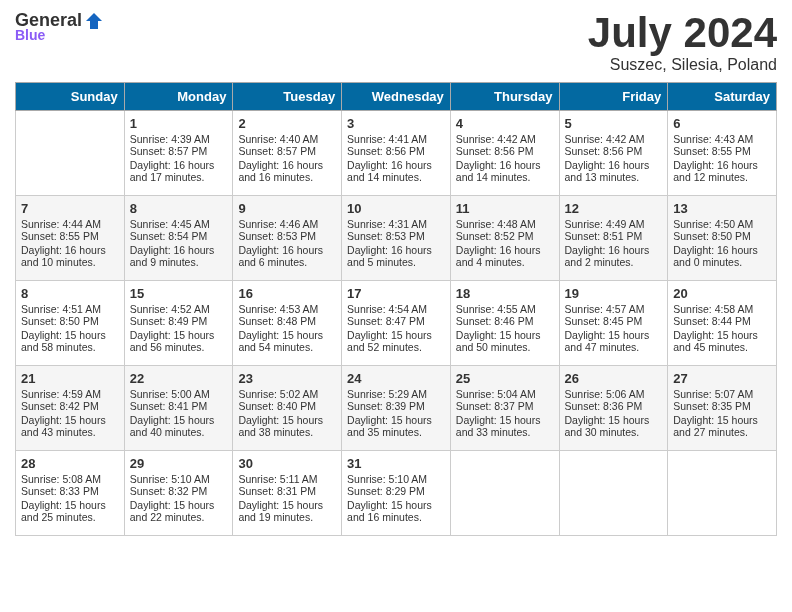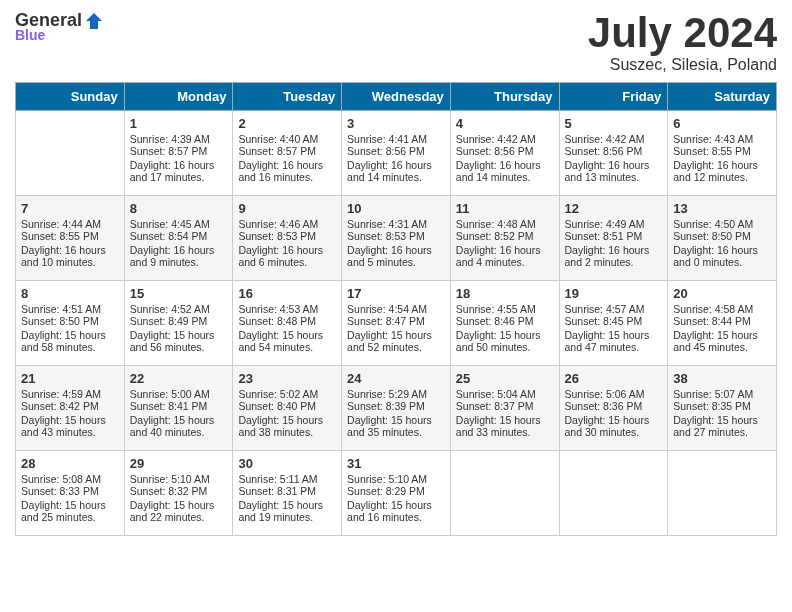--- a/index.html
+++ b/index.html
@@ -313,21 +313,21 @@
           <div>and 33 minutes.</div>
         </td>
         <td>
           <span class="day-num">26</span>
           <div>Sunrise: 5:06 AM</div>
           <div>Sunset: 8:36 PM</div>
           <div style="margin-top: 2px;">Daylight: 15 hours</div>
           <div>and 30 minutes.</div>
         </td>
         <td>
-          <span class="day-num">38</span>
+          <span class="day-num">27</span>
           <div>Sunrise: 5:07 AM</div>
           <div>Sunset: 8:35 PM</div>
           <div style="margin-top: 2px;">Daylight: 15 hours</div>
           <div>and 27 minutes.</div>
         </td>
       </tr>
       <tr class="row-odd">
         <td>
           <span class="day-num">28</span>
           <div>Sunrise: 5:08 AM</div>

